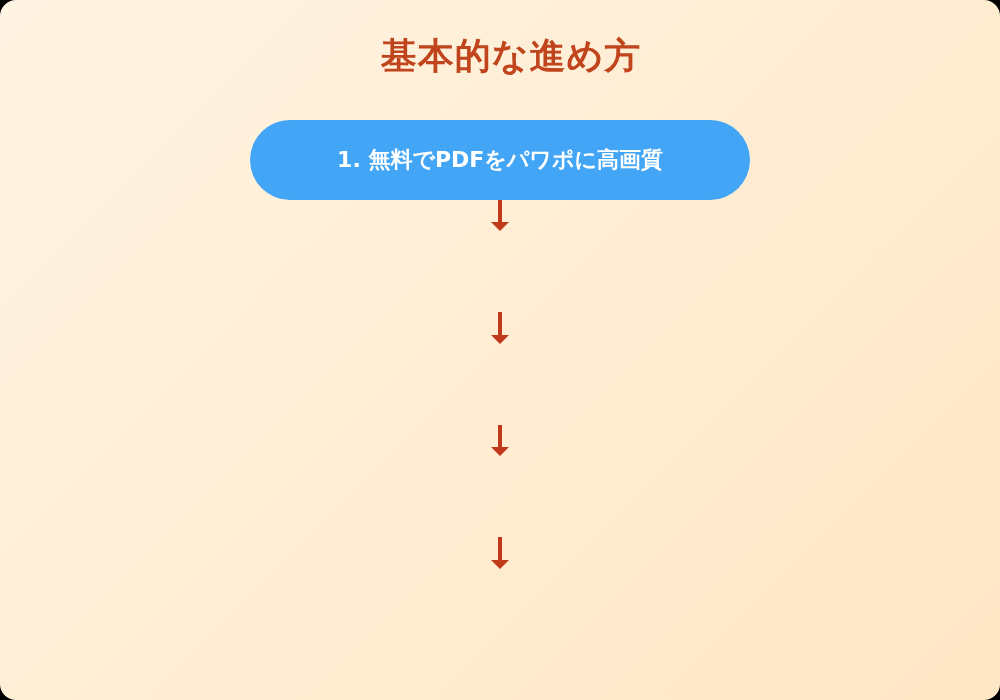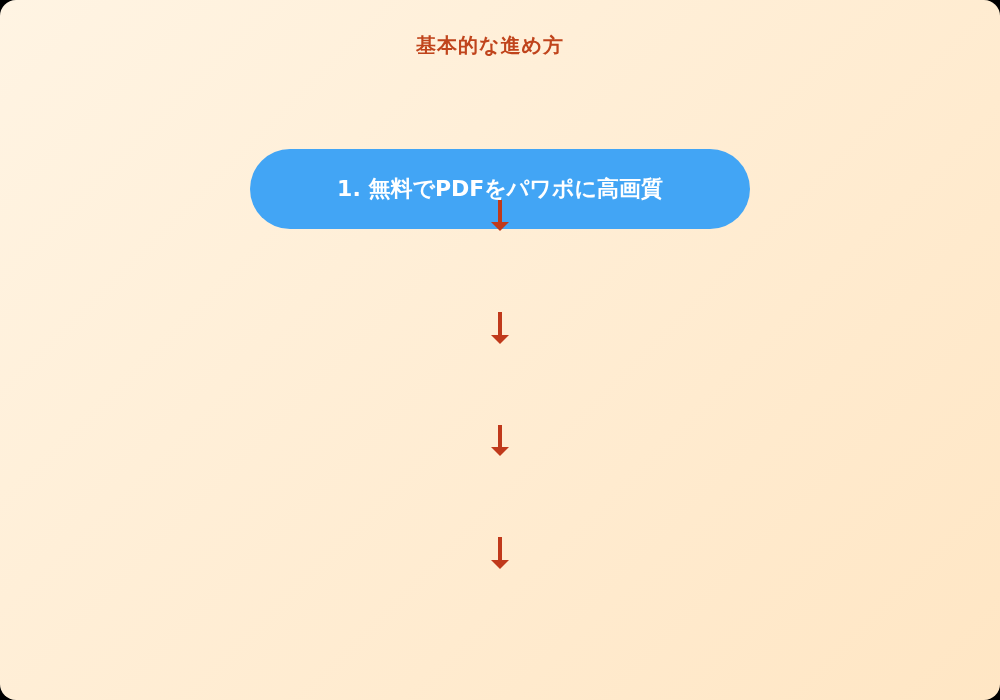--- a/index.html
+++ b/index.html
@@ -4,21 +4,21 @@
 <style>
   html, body { margin: 0; padding: 0; background: #000; }
   body { width: 1000px; height: 700px; position: relative; overflow: hidden; font-family: "DejaVu Sans", "Liberation Sans", sans-serif; }
   .canvas {
     position: absolute; left: 0; top: 0; width: 1000px; height: 700px;
     border-radius: 16px;
     background: linear-gradient(135deg, #fff4e3 0%, #ffe6c4 100%);
   }
   .title {
     position: absolute; left: 0; top: 32px; width: 980px; text-align: center;
-    font-size: 20px; font-weight: bold; color: #c0441c; letter-spacing: 1px;
+    font-size: 36px; font-weight: bold; color: #c0441c; letter-spacing: 1px; padding-left: 21px;
   }
   .step {
     position: absolute; left: 250px; width: 500px; height: 80px;
     border-radius: 40px;
     display: flex; align-items: center; justify-content: center;
     color: #ffffff; font-size: 22px; font-weight: bold;
     box-sizing: border-box;
   }
   .arrow {
     position: absolute; left: 496px; width: 8px;
@@ -31,21 +31,21 @@
     border-left: 9px solid transparent; border-right: 9px solid transparent;
     border-top: 9px solid #c0391b;
   }
 </style>
 </head>
 <body>
 
 <div class="canvas">
   <div class="title" style="color: rgb(192, 68, 28);">基本的な進め方</div>
 
-  <div class="step" style="top: 120px; background: rgb(66, 165, 245); margin-top: 29px;">
+  <div class="step" style="top: 120px; background: rgb(66, 165, 245);">
     <span>1. 無料でPDFをパワポに高画質</span>
   </div>
   <div class="arrow" style="top:200px;height:32px;">
     <div class="line" style="height:24px;"></div>
     <div class="head" style="top:22px;"></div>
   </div>
 
   <div class="arrow" style="top:312px;height:33px;">
     <div class="line" style="height:25px;"></div>
     <div class="head" style="top:23px;"></div>

